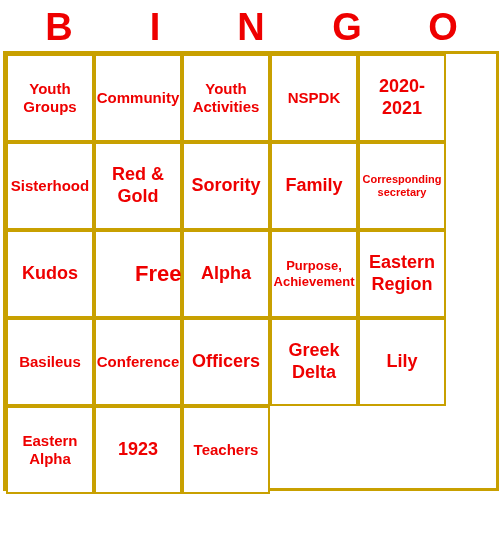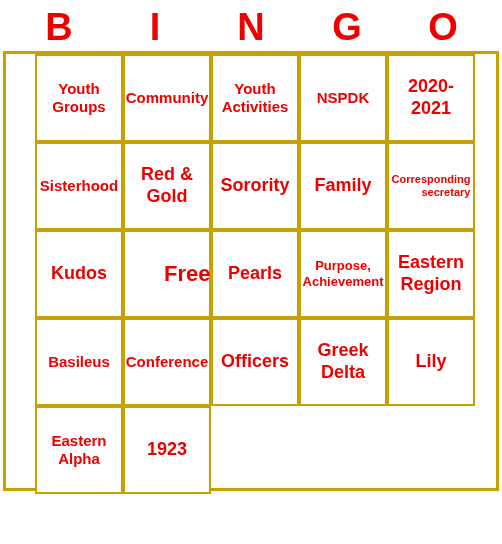--- a/index.html
+++ b/index.html
@@ -26,21 +26,20 @@
       width: 88px;
       text-align: center;
     }
     #bingo-grid {
       border: 3px solid #c8a000;
       display: grid;
       grid-template-columns: repeat(5, 88px);
       grid-template-rows: repeat(5, 88px);
       width: 496px;
       height: 440px;
-      padding-left: 29px;
     }
     .cell {
       border: 2px solid #c8a000;
       display: flex;
       align-items: center;
       justify-content: center;
       text-align: center;
       padding: 4px;
       background: #fff;
     }
@@ -53,21 +52,20 @@
       font-size: 18px;
     }
     .cell-text.medium {
       font-size: 15px;
     }
     .cell-text.small {
       font-size: 13px;
     }
     .cell-text.xsmall {
       font-size: 11px;
-      text-align: right;
     }
     .cell-text.free {
       font-size: 22px;
       color: #e00;
       margin-left: 48px;
     }
   </style>
 </head>
 <body>
 
@@ -110,21 +108,21 @@
     <div class="cell">
       <span class="cell-text xsmall">Corresponding secretary</span>
     </div>
     <div class="cell">
       <span class="cell-text large">Kudos</span>
     </div>
     <div class="cell">
       <span class="cell-text free">Free!</span>
     </div>
     <div class="cell">
-      <span class="cell-text large">Pearls</span>
+      <span class="cell-text large">Alpha</span>
     </div>
     <div class="cell">
       <span class="cell-text small">Purpose, Achievement</span>
     </div>
     <div class="cell">
       <span class="cell-text large">Eastern Region</span>
     </div>
     <div class="cell">
       <span class="cell-text medium">Basileus</span>
     </div>
@@ -139,13 +137,16 @@
     </div>
     <div class="cell">
       <span class="cell-text large">Lily</span>
     </div>
     <div class="cell">
       <span class="cell-text medium">Eastern Alpha</span>
     </div>
     <div class="cell">
       <span class="cell-text large">1923</span>
     </div>
+    <div class="cell">
+      <span class="cell-text medium">Teachers</span>
+    </div>
   </div>
 
 </body></html>

